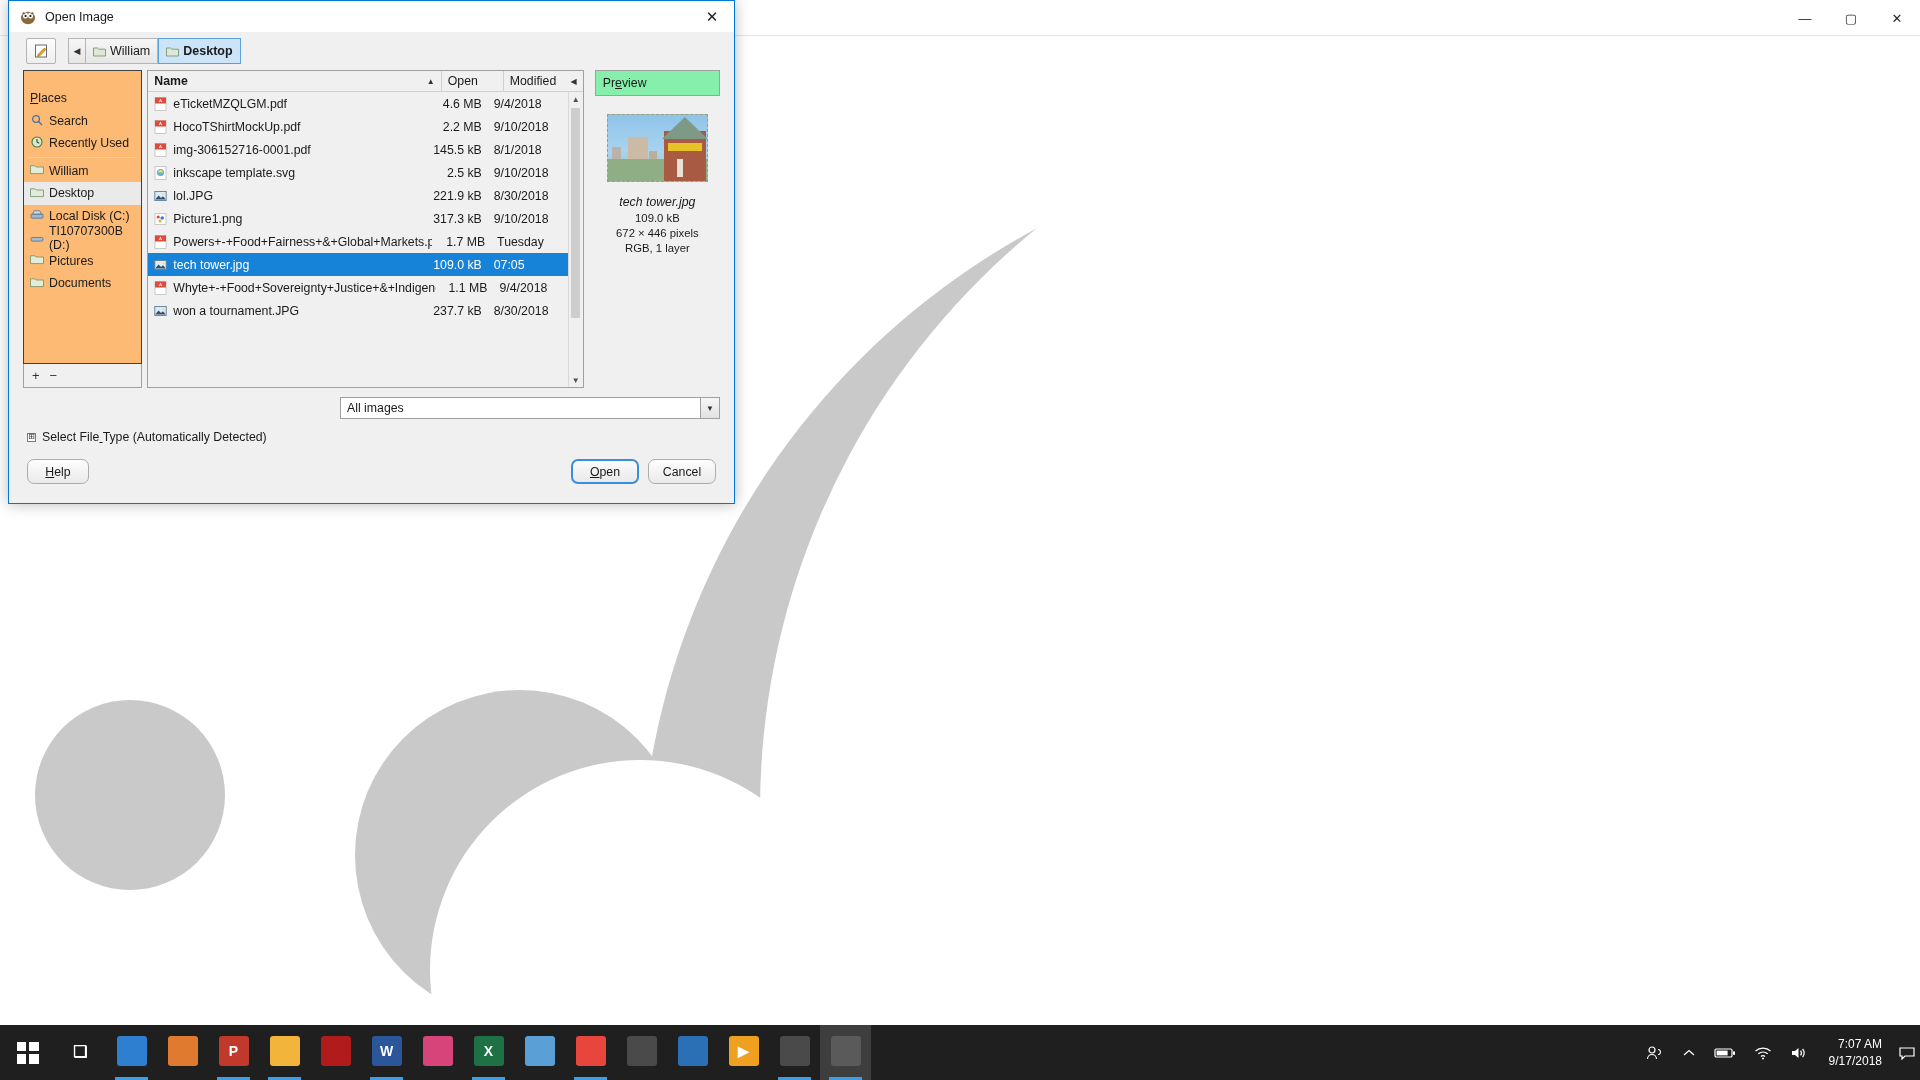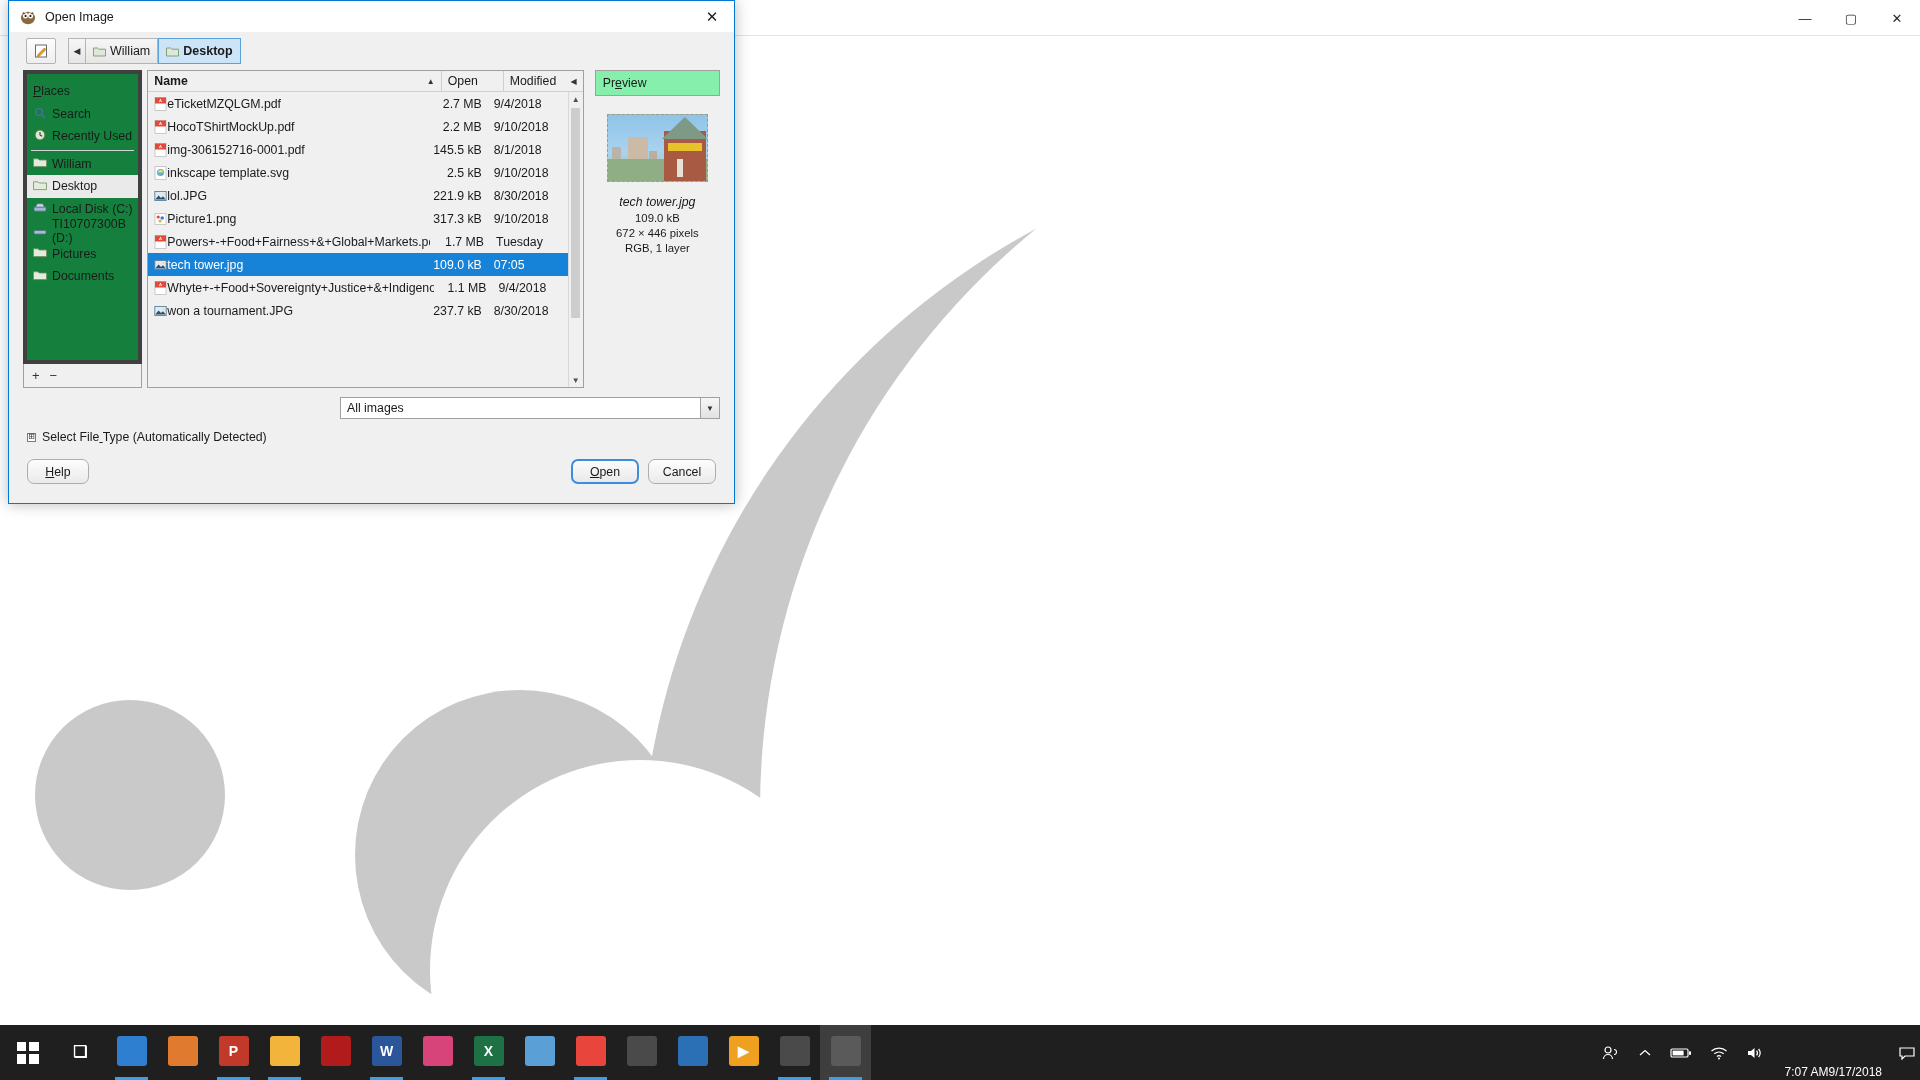--- a/index.html
+++ b/index.html
@@ -156,24 +156,24 @@
     gap: 5px;
     height: 318px;
   }
   #places-col {
     width: 122px;
     display: flex;
     flex-direction: column;
   }
   #places {
     flex: 1 1 auto;
-    background: #15803d;
-    border: 4px solid #404040;
+    background: #fdba74;
+    border: 1px solid #404040;
     overflow: hidden;
-    padding-top: 6px;
+    padding-top: 16px;
   }
   .place-row {
     height: 22.5px;
     display: flex;
     align-items: center;
     padding-left: 5px;
     font-size: 12.3px;
     color: #1a1a1a;
     gap: 5px;
   }
@@ -232,21 +232,21 @@
     overflow: hidden;
   }
   .frow {
     height: 23px;
     display: flex;
     align-items: center;
     font-size: 12.3px;
     color: #1a1a1a;
   }
   .frow.sel { background: #1683d8; color: #ffffff; }
-  .fname { flex: 1 1 auto; display: flex; align-items: center; padding-left: 6px; overflow: hidden; white-space: nowrap; }
+  .fname { flex: 1 1 auto; display: flex; align-items: center; gap: 6px; padding-left: 6px; overflow: hidden; white-space: nowrap; }
   .fsize { width: 62px; text-align: right; padding-right: 6px; }
   .fmod  { width: 80px; padding-left: 6px; }
 
   .ficon { width: 13px; height: 14px; flex: 0 0 13px; position: relative; }
 
   #vscroll {
     width: 15px;
     background: #f0f0f0;
     border-left: 1px solid #d8d8d8;
     display: flex;
@@ -446,21 +446,21 @@
     color: #ffffff;
   }
   .tray-item {
     padding: 0 9px;
     height: 55px;
     display: flex; align-items: center;
     font-size: 13px;
   }
   #clock {
     height: 55px;
-    display: flex; flex-direction: row;
+    display: flex; flex-direction: column;
     align-items: flex-end; justify-content: center;
     padding: 0 12px;
     font-size: 12px; color: #ffffff;
     line-height: 1.35;
   }
   #notif {
     width: 26px; height: 55px;
     display: flex; align-items: center; justify-content: center;
     color: #fff; font-size: 13px;
   }
@@ -622,21 +622,21 @@
         <div id="rows">
             <div class="frow">
               <div class="fname">
                 <span class="ficon"><svg width="13" height="14" viewBox="0 0 13 14">
                     <rect x="1" y="0.5" width="11" height="13" fill="#fff" stroke="#bdbdbd" stroke-width="0.8"></rect>
                     <rect x="1" y="0.5" width="11" height="6" fill="#e24a3c"></rect>
                     <text x="6.5" y="5.4" font-size="4.4" fill="#fff" text-anchor="middle" font-family="Liberation Sans">A</text>
                   </svg></span>
                 <span>eTicketMZQLGM.pdf</span>
               </div>
-              <div class="fsize">2.7 MB</div>
+              <div class="fsize">4.6 MB</div>
               <div class="fmod">9/4/2018</div>
             </div>
             <div class="frow">
               <div class="fname">
                 <span class="ficon"><svg width="13" height="14" viewBox="0 0 13 14">
                     <rect x="1" y="0.5" width="11" height="13" fill="#fff" stroke="#bdbdbd" stroke-width="0.8"></rect>
                     <rect x="1" y="0.5" width="11" height="6" fill="#e24a3c"></rect>
                     <text x="6.5" y="5.4" font-size="4.4" fill="#fff" text-anchor="middle" font-family="Liberation Sans">A</text>
                   </svg></span>
                 <span>HocoTShirtMockUp.pdf</span>

